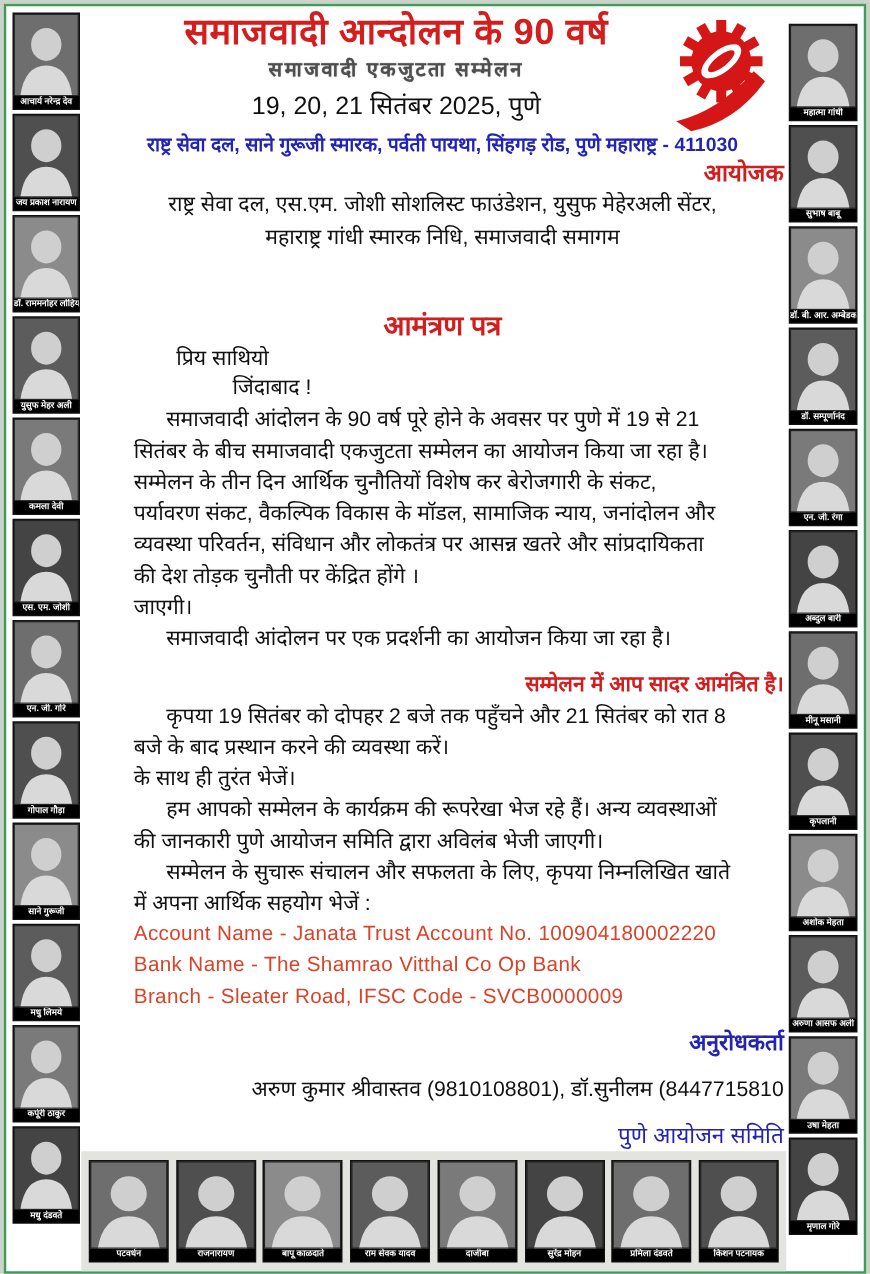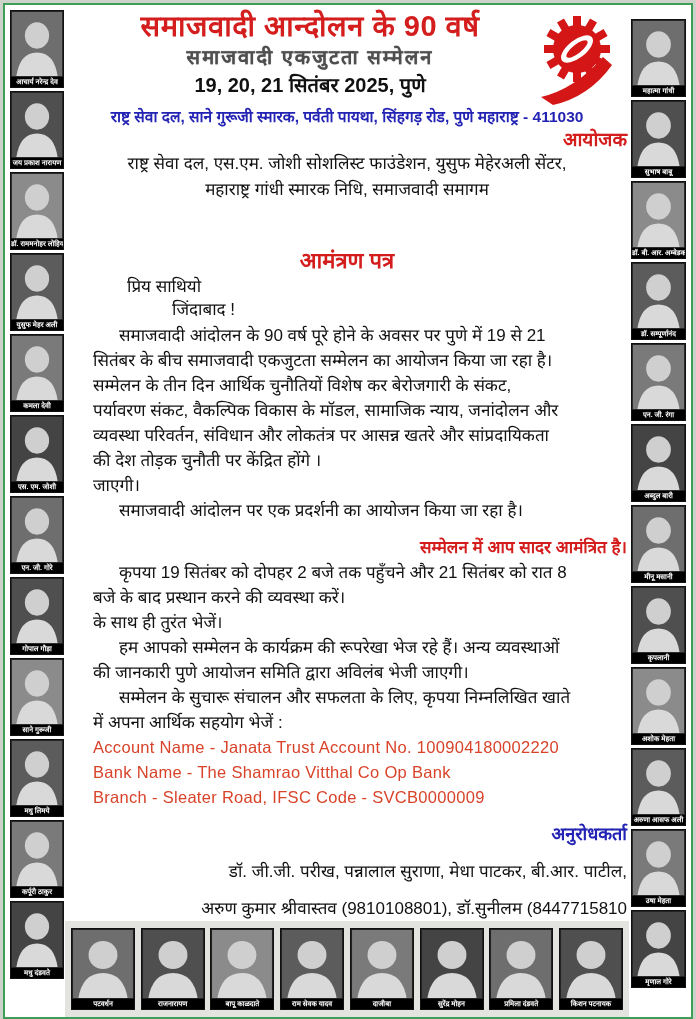--- a/index.html
+++ b/index.html
@@ -28,31 +28,31 @@
   .bottom-band {
     position:absolute; left:60px; right:62px; top:916px; height:96px;
     background:#e3e3e0; z-index:2;
     display:flex; align-items:center; justify-content:space-between;
     padding:4px 6px;
   }
   .bcell { width:64px; background:#111; padding:1px; }
   .bimg  { width:100%; height:70px; overflow:hidden; }
   .bimg svg { display:block; width:100%; height:100%; }
   
-  .content { position:absolute; left:62px; top:4px; right:64px; z-index:1; }
+  .content { position:absolute; left:76px; top:4px; right:64px; z-index:1; }
   .header-top { display:flex; align-items:flex-start; }
   .header-text { flex:1; text-align:center; padding-left:26px; }
   .title {
     color:#d41d1d; font-weight:bold; font-size:29px; line-height:34px; letter-spacing:0.5px;
   }
   .subtitle {
-    color:#4e4e4e; font-weight:bold; font-size:20px; line-height:28px; letter-spacing:2px;
+    color:#4e4e4e; font-weight:bold; font-size:16px; line-height:28px; letter-spacing:2px;
     text-shadow:0 0 1px #888;
   }
-  .datesline { color:#111; font-weight:bold; font-size:20px; line-height:28px; }
+  .datesline { color:#111; font-weight:normal; font-size:20px; line-height:28px; }
   .logo { width:100px; height:96px; flex:0 0 100px; }
   .venue { color:#2424b4; font-weight:bold; font-size:15.5px; line-height:23px; text-align:center; }
   .organizer-heading { color:#d41d1d; font-size:19px; line-height:23px; text-align:right; font-weight:bold; }
   .org-line { color:#111; font-size:17px; line-height:26px; text-align:center; }
   .invite-heading { color:#d41d1d; font-weight:bold; font-size:22px; line-height:28px; text-align:center;margin-top:44px; }
   .salutation1 { color:#111; font-size:17px; line-height:23px; padding-left:60px; }
   .salutation2 { color:#111; font-size:17px; line-height:23px; padding-left:105px; }
   
   .letter { margin-top:2px; }
   .line { color:#111; font-size:17px; line-height:25px; white-space:nowrap; padding-left:26px; }
@@ -394,21 +394,20 @@
         <div class="line">बजे के बाद प्रस्थान करने की व्यवस्था करें।</div>
         <div class="line">के साथ ही तुरंत भेजें।</div>
         <div class="line indent">हम आपको सम्मेलन के कार्यक्रम की रूपरेखा भेज रहे हैं। अन्य व्यवस्थाओं</div>
         <div class="line">की जानकारी पुणे आयोजन समिति द्वारा अविलंब भेजी जाएगी।</div>
         <div class="line indent">सम्मेलन के सुचारू संचालन और सफलता के लिए, कृपया निम्नलिखित खाते</div>
         <div class="line">में अपना आर्थिक सहयोग भेजें :</div>
         <div class="line bank">Account Name - Janata Trust  Account No. 100904180002220</div>
         <div class="line bank">Bank Name - The Shamrao Vitthal Co Op Bank</div>
         <div class="line bank">Branch -  Sleater Road,   IFSC Code - SVCB0000009</div>
         <div class="line blue center">अनुरोधकर्ता</div>
-        <div class="line center">डॉ. जी.जी. परीख, पन्नालाल सुराणा, मेधा पाटकर, बी.आर. पाटील,</div>
         <div class="line center">अरुण कुमार श्रीवास्तव (9810108801), डॉ.सुनीलम (8447715810</div>
         <div class="line blue center bold">पुणे आयोजन समिति</div>
         <div class="line center">संपर्क : 9767211308,  8888185085, 9850918994</div>
       </div>
   </div>
 
   <div class="bottom-band" id="bottom-band">
       <div class="bcell">
         <div class="bimg">
           <svg viewBox="0 0 60 70" preserveAspectRatio="none">

